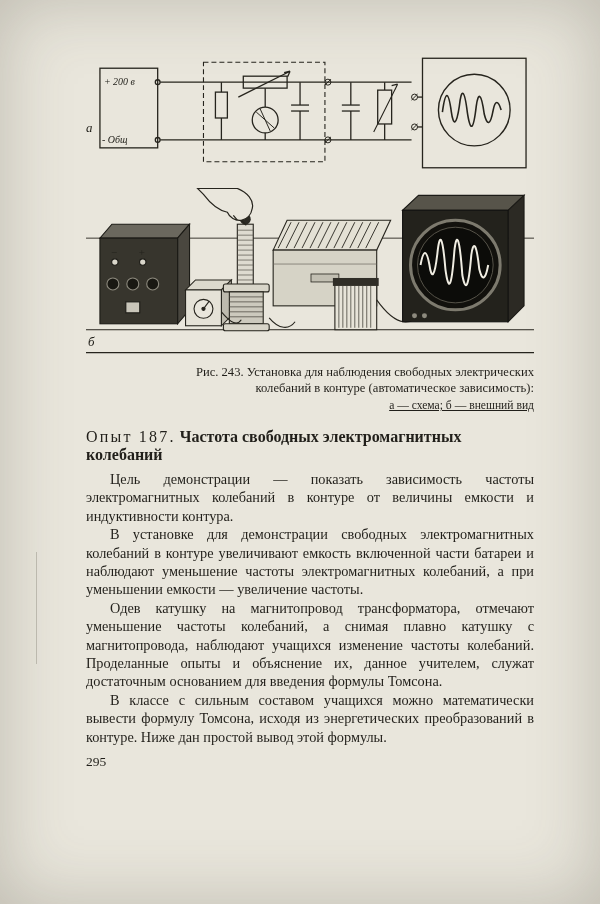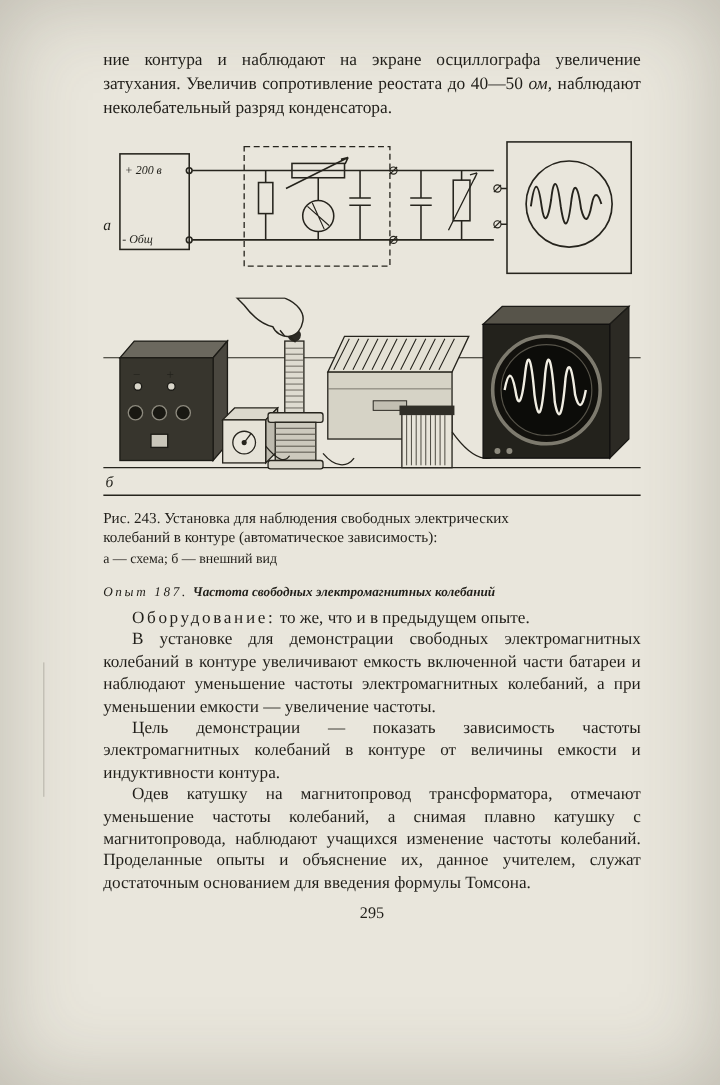--- a/index.html
+++ b/index.html
@@ -30,41 +30,40 @@
     text-align: justify; margin: 0;
   }
   .indent { text-indent: 24px; }
   .body-text .para { font-size: 14.3px; line-height: 18.4px; }
   em.unit { font-style: italic; }
 
   .figure { margin-top: 12px; }
   .figure svg { display: block; }
   .schematic { margin-bottom: 6px; }
 
-  .caption { margin-top: 6px; text-align: left; font-size: 12.6px; line-height: 16px; }
-  .caption-sub { font-size: 11.6px; margin-top: 2px; }
-
-  .exp-heading { margin-top: 14px; margin-bottom: 6px; font-size: 11px; font-style: italic; }
+  .caption { margin-top: 6px; text-align: right; font-size: 12.6px; line-height: 16px; }
+  .caption-sub { font-size: 11.6px; margin-top: 2px; text-decoration: underline; }
+
+  .exp-heading { margin-top: 14px; margin-bottom: 6px; font-size: 16px; }
   .exp-label { letter-spacing: 2.2px; }
   .exp-title { font-weight: bold; margin-left: 4px; }
   .equip-label { letter-spacing: 2.2px; }
 
-  .pageno { margin-top: 8px; text-align: center; font-size: 13.5px; }
+  .pageno { margin-top: 8px; text-align: left; font-size: 13.5px; }
 
   svg text { font-family: "Liberation Serif", "DejaVu Serif", serif; fill: #23221c; }
 </style>
 </head>
 <body>
 
 <div class="vignette"></div>
 <div class="artifact"></div>
 
 <div class="content">
 
-  <p class="para"><span>ние контура и наблюдают на экране осциллографа увеличение затухания. Увеличив сопротивление реостата до 40—50 </span><em class="unit">ом</em><span>, наблюдают неколебательный разряд конденсатора.</span></p>
 
 
   <div class="figure">
 
     <svg class="schematic" width="448" height="130" viewBox="0 0 450 130">
       <g stroke="#26241d" stroke-width="1.3" fill="none">
 
         <g>
           <rect x="14" y="16" width="58" height="80"></rect>
           <circle cx="72" cy="30" r="2.4"></circle>
@@ -230,21 +229,21 @@
       <div>колебаний в контуре (автоматическое зависимость):</div>
       <div class="caption-sub">а — схема; б — внешний вид</div>
     </div>
   </div>
 
   <div class="exp-heading">
     <span class="exp-label">Опыт 187.</span><span class="exp-title">Частота свободных электромагнитных колебаний</span>
   </div>
 
   <div class="body-text">
-    <p class="para indent"><span class="equip-label">Оборудование:</span> <span>то же, что и в предыдущем опыте.</span></p>
+    <p class="para indent">Цель демонстрации — показать зависимость частоты электромагнитных колебаний в контуре от величины емкости и индуктивности контура.</p>
     <p class="para indent">В установке для демонстрации свободных электромагнитных колебаний в контуре увеличивают емкость включенной части батареи и наблюдают уменьшение частоты электромагнитных колебаний, а при уменьшении емкости — увеличение частоты.</p>
-    <p class="para indent">Цель демонстрации — показать зависимость частоты электромагнитных колебаний в контуре от величины емкости и индуктивности контура.</p>
     <p class="para indent">Одев катушку на магнитопровод трансформатора, отмечают уменьшение частоты колебаний, а снимая плавно катушку с магнитопровода, наблюдают учащихся изменение частоты колебаний. Проделанные опыты и объяснение их, данное учителем, служат достаточным основанием для введения формулы Томсона.</p>
+    <p class="para indent">В классе с сильным составом учащихся можно математически вывести формулу Томсона, исходя из энергетических преобразований в контуре. Ниже дан простой вывод этой формулы.</p>
   </div>
 
   <div class="pageno">295</div>
 
 </div>
 
 </body></html>

